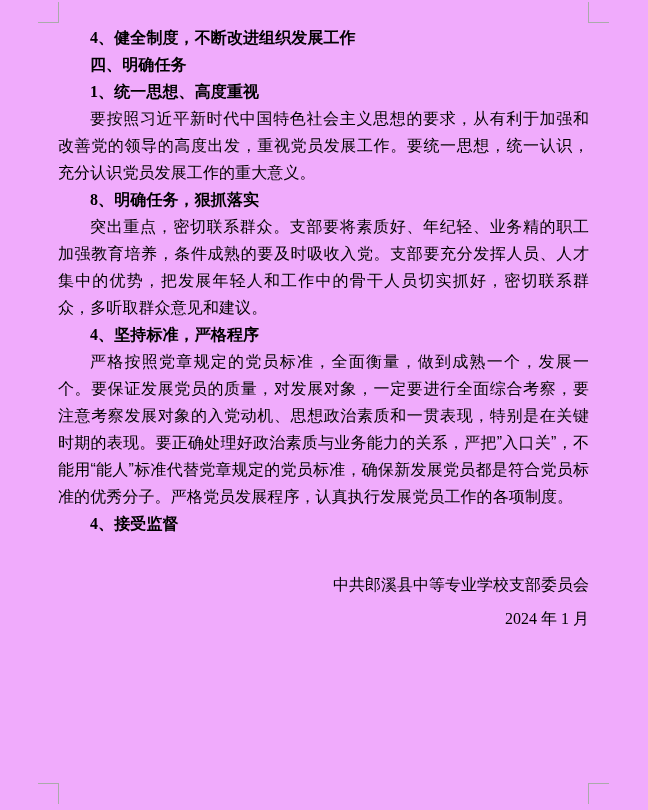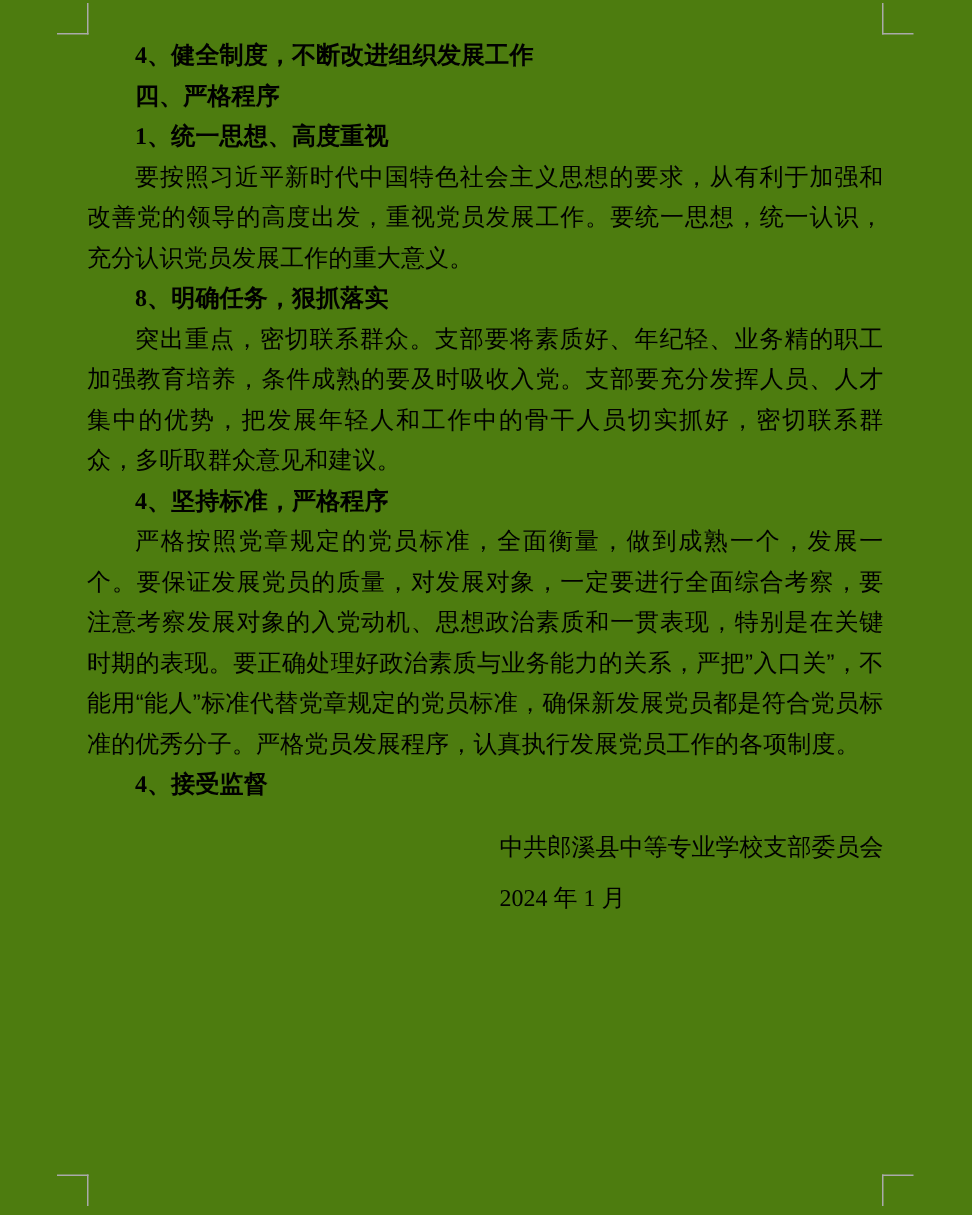--- a/index.html
+++ b/index.html
@@ -4,21 +4,21 @@
 <style>
   html, body {
     margin: 0;
     padding: 0;
     background: #ffffff;
   }
   .page {
     position: relative;
     width: 648px;
     height: 810px;
-    background: #4d7c0f;
+    background: #f0abfc;
     color: #000000;
     font-family: "Liberation Sans", "DejaVu Sans", sans-serif;
     overflow: hidden;
   }
   
   .crop {
     position: absolute;
     width: 20px;
     height: 20px;
     border: 0 solid #aaaaaa;
@@ -45,54 +45,54 @@
   }
   .h-song {
     font-weight: bold;
     font-family: "Liberation Sans", "DejaVu Sans", sans-serif;
   }
   .h-kai {
     font-weight: bold;
     font-family: "Liberation Serif", "DejaVu Serif", serif;
   }
   .sig-wrap {
-    margin-top: 15px;
+    margin-top: 34px;
     text-align: right;
   }
   .sig-inner {
     display: inline-block;
   }
   .sig-name {
     font-size: 16px;
     line-height: 27px;
     text-align: right;
     white-space: nowrap;
   }
   .date-line {
     margin-top: 7px;
     font-size: 16px;
     line-height: 27px;
-    text-align: left;
+    text-align: right;
     font-family: "Liberation Serif", "DejaVu Serif", serif;
     white-space: nowrap;
   }
 </style>
 </head>
 <body>
 
 <div class="page">
 
   <div class="crop tl"></div>
   <div class="crop tr"></div>
   <div class="crop bl"></div>
   <div class="crop br"></div>
 
   <div class="text-area">
     <p class="doc-line h-kai">4、健全制度，不断改进组织发展工作</p>
-    <p class="doc-line h-song">四、严格程序</p>
+    <p class="doc-line h-song">四、明确任务</p>
     <p class="doc-line h-kai">1、统一思想、高度重视</p>
     <p class="doc-line">要按照习近平新时代中国特色社会主义思想的要求，从有利于加强和改善党的领导的高度出发，重视党员发展工作。要统一思想，统一认识，充分认识党员发展工作的重大意义。</p>
     <p class="doc-line h-kai">8、明确任务，狠抓落实</p>
     <p class="doc-line">突出重点，密切联系群众。支部要将素质好、年纪轻、业务精的职工加强教育培养，条件成熟的要及时吸收入党。支部要充分发挥人员、人才集中的优势，把发展年轻人和工作中的骨干人员切实抓好，密切联系群众，多听取群众意见和建议。</p>
     <p class="doc-line h-kai">4、坚持标准，严格程序</p>
     <p class="doc-line">严格按照党章规定的党员标准，全面衡量，做到成熟一个，发展一个。要保证发展党员的质量，对发展对象，一定要进行全面综合考察，要注意考察发展对象的入党动机、思想政治素质和一贯表现，特别是在关键时期的表现。要正确处理好政治素质与业务能力的关系，严把”入口关”，不能用“能人”标准代替党章规定的党员标准，确保新发展党员都是符合党员标准的优秀分子。严格党员发展程序，认真执行发展党员工作的各项制度。</p>
     <p class="doc-line h-kai">4、接受监督</p>
 
     <div class="sig-wrap">
       <div class="sig-inner">

